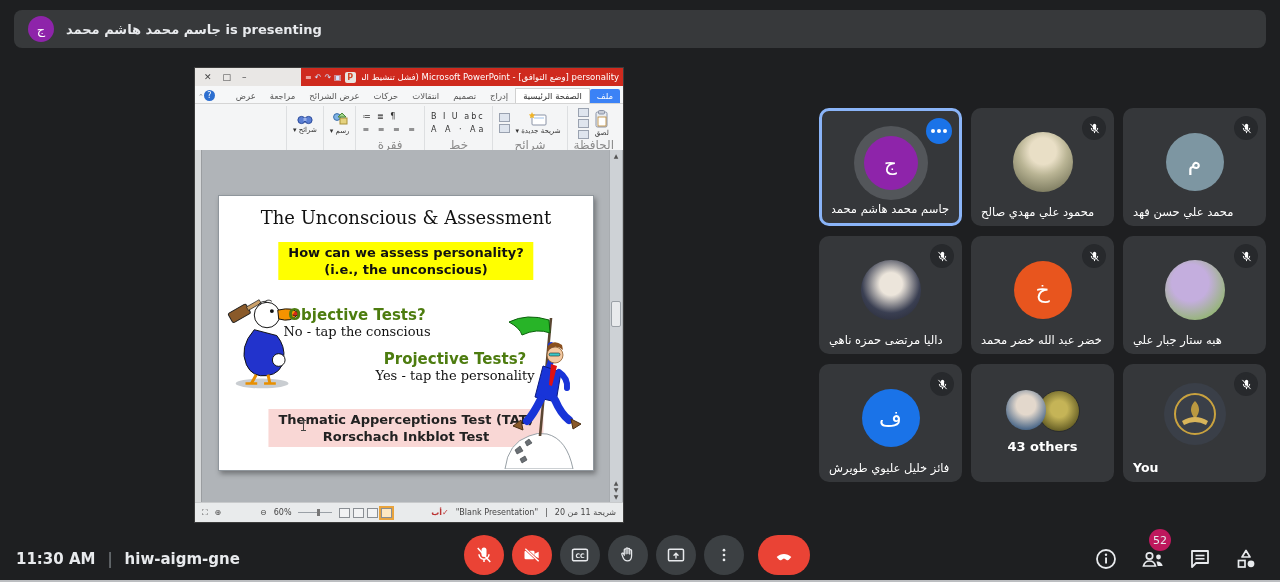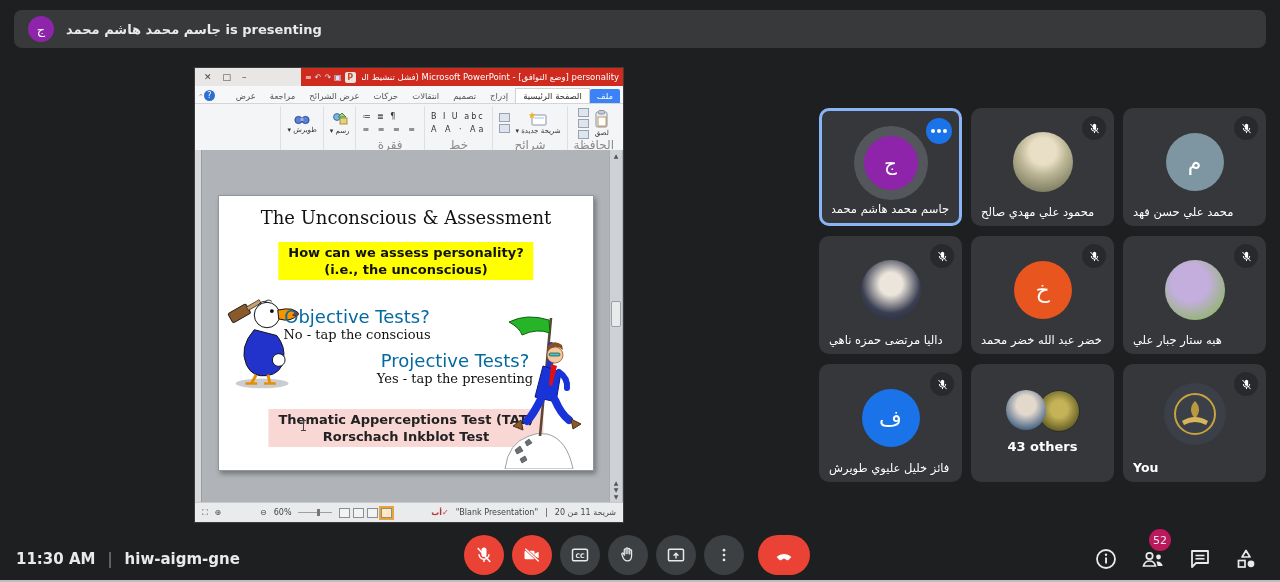--- a/index.html
+++ b/index.html
@@ -53,21 +53,21 @@
   .vsb .dn{position:absolute;bottom:2px;left:0;right:0;line-height:7px;}
 
   .slide{position:absolute;left:23px;top:45px;width:374px;height:274px;background:#fff;
          border:1px solid #8f969c;box-shadow:2px 3px 5px rgba(0,0,0,.35);}
   .s-title{position:absolute;top:11px;left:0;right:0;text-align:center;
            font-family:"DejaVu Serif",serif;font-size:18px;color:#111;}
   .s-yellow{position:absolute;top:46px;left:50%;transform:translateX(-50%);background:#ffff00;
             padding:2px 10px;text-align:center;font-weight:700;font-size:13px;line-height:17px;color:#111;white-space:nowrap;}
   .s-obj{position:absolute;left:58px;top:110px;width:160px;text-align:center;}
   .s-proj{position:absolute;left:146px;top:154px;width:180px;text-align:center;}
-  .s-h{font-weight:400;font-size:18px;color:#0369a1;white-space:nowrap;}
+  .s-h{font-weight:700;font-size:15px;color:#4d7c0f;white-space:nowrap;}
   .s-sub{font-family:"DejaVu Serif",serif;font-size:13px;color:#111;white-space:nowrap;}
   .s-pink{position:absolute;top:213px;left:50%;transform:translateX(-50%);background:#f9d7d5;
           padding:2px 10px;text-align:center;font-weight:700;font-size:13px;line-height:17px;color:#222;white-space:nowrap;}
   .bird{position:absolute;left:4px;top:90px;width:88px;height:104px;}
   .climber{position:absolute;left:268px;top:118px;width:104px;height:155px;}
   .ibeam{position:absolute;left:84px;top:224px;width:1px;height:11px;background:#444;}
   .ibeam:before,.ibeam:after{content:"";position:absolute;left:-2px;width:5px;height:1px;background:#444;}
   .ibeam:after{bottom:0;}
 
   .ppt-status{position:absolute;left:0;right:0;bottom:0;height:20px;background:#e9ebec;border-top:1px solid #c8cacc;
@@ -242,21 +242,21 @@
     </div>
 
     <div class="rgroup">
       <div class="rcontent">
         <div class="bigbtn">
           <svg width="16" height="13" viewBox="0 0 16 13">
             <circle cx="4.5" cy="8" r="3.6" fill="#5b7fd4" stroke="#2a4a9a"></circle>
             <circle cx="11.5" cy="8" r="3.6" fill="#5b7fd4" stroke="#2a4a9a"></circle>
             <rect x="6.5" y="6" width="3" height="3" fill="#9ab0e8"></rect>
           </svg>
-          <span>طويرش ▾</span>
+          <span>شرائح ▾</span>
         </div>
       </div>
       <div class="glabel">&nbsp;</div>
     </div>
   </div>
 
   <div class="ppt-canvas">
     <div class="lstrip"></div>
 
     <div class="slide">
@@ -283,21 +283,21 @@
         <path d="M23 99 h12 M42 99 h12" stroke="#e88f00" stroke-width="2.5"></path>
       </svg>
 
       <div class="s-obj">
         <div class="s-h">Objective Tests?</div>
         <div class="s-sub">No - tap the conscious</div>
       </div>
 
       <div class="s-proj">
         <div class="s-h">Projective Tests?</div>
-        <div class="s-sub">Yes - tap the presenting</div>
+        <div class="s-sub">Yes - tap the personality</div>
       </div>
 
       <div class="s-pink">
         <div>Thematic Apperceptions Test (TAT)</div>
         <div>Rorschach Inkblot Test</div>
       </div>
       <span class="ibeam"></span>
 
       <svg class="climber" viewBox="0 0 104 155">
         <path d="M18 155 q3 -26 24 -33 q8 -4 18 -2 q20 5 26 35 z" fill="#fff" stroke="#98a0a6"></path>

